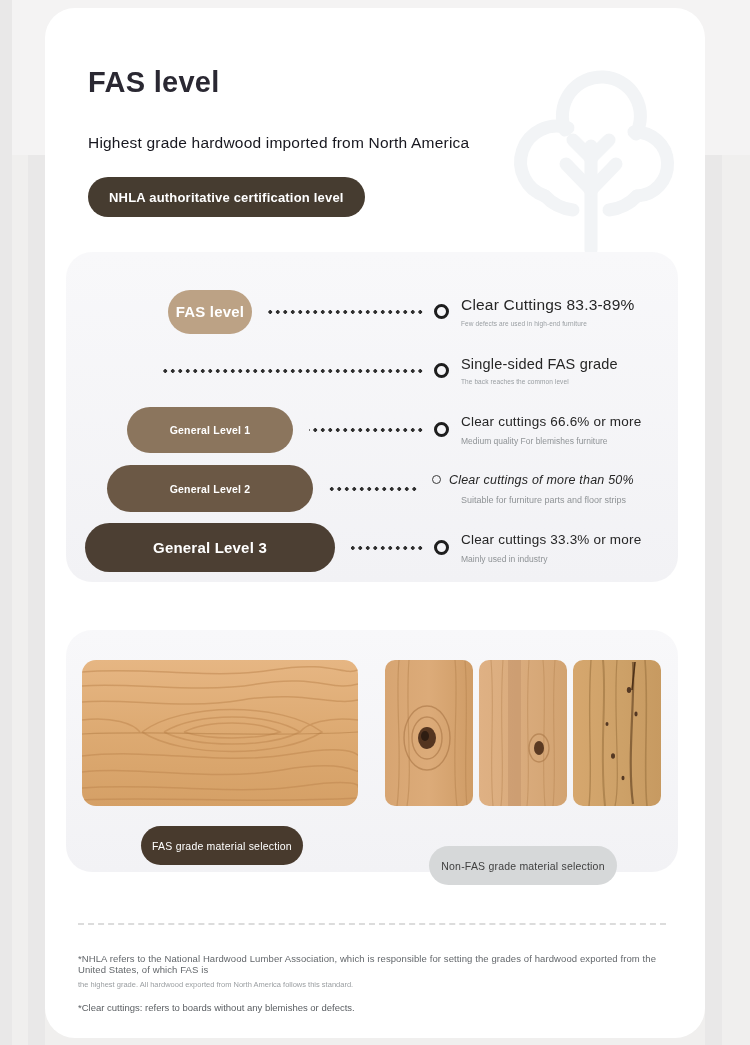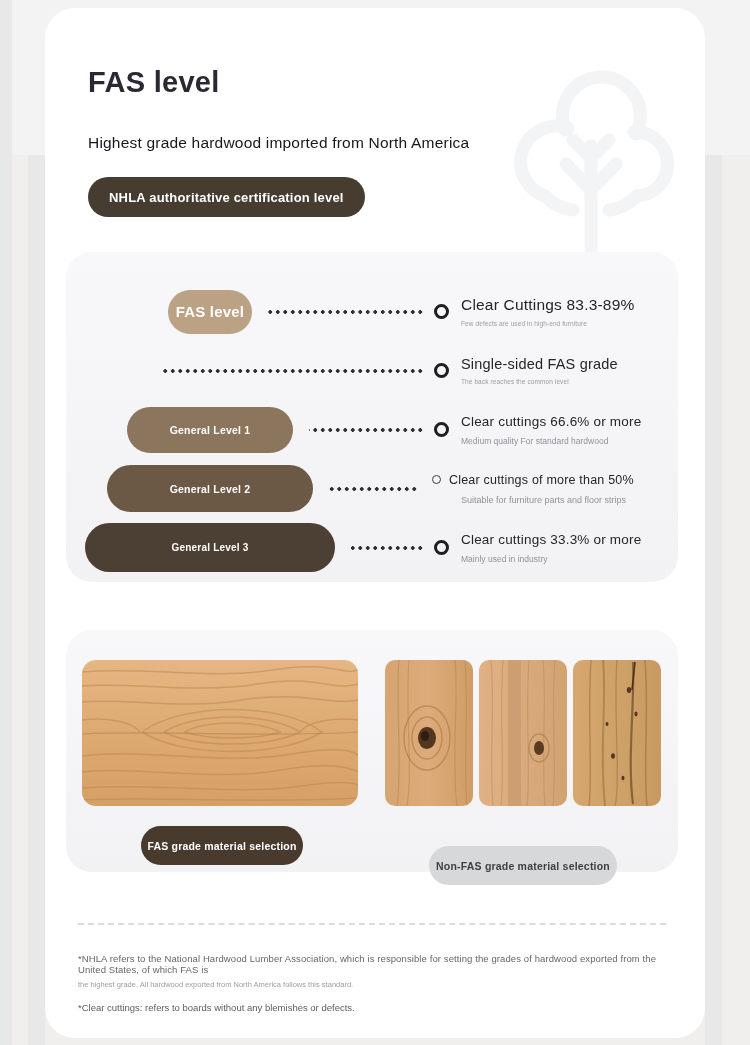--- a/index.html
+++ b/index.html
@@ -37,56 +37,56 @@
   }
   .level-row{display:flex;align-items:center;height:59px;box-sizing:border-box;}
   .pill{
     flex:none;display:flex;align-items:center;justify-content:center;
     color:#fff;font-weight:700;letter-spacing:.2px;text-align:center;
   }
   .r1{padding-left:102px;} .r1 .pill{width:84px;height:44px;border-radius:22px;font-size:15px;}
   .r2{padding-left:81px;}  .r2 .pill{width:127px;height:44px;border-radius:22px;font-size:11px;}
   .r3{padding-left:61px;}  .r3 .pill{width:166px;height:46px;border-radius:23px;font-size:10.5px;}
   .r4{padding-left:41px;}  .r4 .pill{width:206px;height:47px;border-radius:24px;font-size:10.5px;}
-  .r5{padding-left:19px;}  .r5 .pill{width:250px;height:49px;border-radius:25px;font-size:10px;}
+  .r5{padding-left:19px;}  .r5 .pill{width:250px;height:49px;border-radius:25px;font-size:15px;}
 
   .leader{
     flex:1;height:4px;margin-left:16px;margin-right:10px;
     background-image:radial-gradient(circle,#2e2e2e 1.7px,rgba(0,0,0,0) 1.9px);
     background-size:7.5px 4px;background-repeat:repeat-x;background-position:right center;
   }
   .r4 .leader{margin-right:14px;}
   .ring{flex:none;width:9px;height:9px;border:3.5px solid #1e1e1e;border-radius:50%;margin-right:12px;background:transparent;}
   .text-col{flex:none;width:217px;}
   .r4 .text-col{width:246px;}
   .lvl-title{color:#262626;letter-spacing:.2px;}
   .r1 .lvl-title{font-size:15.5px;}
   .r2 .lvl-title{font-size:14.5px;}
   .r3 .lvl-title{font-size:13.5px;}
-  .r4 .lvl-title{font-size:12.5px;}
+  .r4 .lvl-title{font-size:12.5px;font-style:italic;}
   .r5 .lvl-title{font-size:13.5px;}
   .lvl-desc{color:#989da1;}
   .r1 .lvl-desc,.r2 .lvl-desc{font-size:6.5px;margin-top:6px;letter-spacing:.1px;}
   .r3 .lvl-desc,.r5 .lvl-desc{font-size:8.5px;margin-top:7px;color:#8f9396;}
   .r4 .lvl-desc{font-size:9px;margin-top:8px;margin-left:29px;color:#8f9396;}
   .title-line{display:flex;align-items:center;}
   .small-ring{flex:none;width:7px;height:7px;border:1.5px solid #3c3c3c;border-radius:50%;margin-right:8px;background:transparent;}
 
   
   .panel2{
     left:21px;top:622px;width:612px;height:242px;border-radius:26px;
     background:linear-gradient(180deg,#f8f8fa 0%,#f2f2f5 100%);
   }
   .wood-large{left:16px;top:30px;width:276px;height:146px;border-radius:14px;overflow:hidden;}
   .plank{top:30px;width:88px;height:146px;border-radius:10px;overflow:hidden;}
   .plank.p1{left:319px;} .plank.p2{left:413px;} .plank.p3{left:507px;}
   .mat-btn{
     top:196px;height:39px;border-radius:19.5px;
     display:inline-flex;align-items:center;justify-content:center;
-    font-size:10.5px;font-weight:700;letter-spacing:.2px;
+    font-size:10.5px;font-weight:400;letter-spacing:.2px;
   }
   .mat-btn.fas{left:75px;width:162px;color:#ffffff;}
   .mat-btn.nonfas{left:363px;width:188px;color:#3f3f3f;}
 
   
   .divider{left:33px;top:915px;width:588px;border-top:2px dashed #dcdcdc;}
   .fn1{left:33px;top:945px;width:600px;font-size:9.5px;color:#63676b;letter-spacing:.1px;}
   .fn2{left:33px;top:972px;width:600px;font-size:7.5px;color:#9a9ea1;}
   .fn3{left:33px;top:994px;width:600px;font-size:9.5px;color:#5a5e62;}
 </style>
@@ -141,21 +141,21 @@
         <div class="lvl-desc">The back reaches the common level</div>
       </div>
     </div>
 
     <div class="level-row r3">
       <div class="pill" style="background: rgb(139, 117, 93);">General Level 1</div>
       <div class="leader"></div>
       <div class="ring"></div>
       <div class="text-col">
         <div class="lvl-title">Clear cuttings 66.6% or more</div>
-        <div class="lvl-desc">Medium quality For standard hardwood</div>
+        <div class="lvl-desc">Medium quality For blemishes furniture</div>
       </div>
     </div>
 
     <div class="level-row r4">
       <div class="pill" style="background: rgb(107, 88, 69);">General Level 2</div>
       <div class="leader"></div>
       <div class="text-col">
         <div class="title-line">
           <span class="small-ring"></span>
           <span class="lvl-title">Clear cuttings of more than 50%</span>

